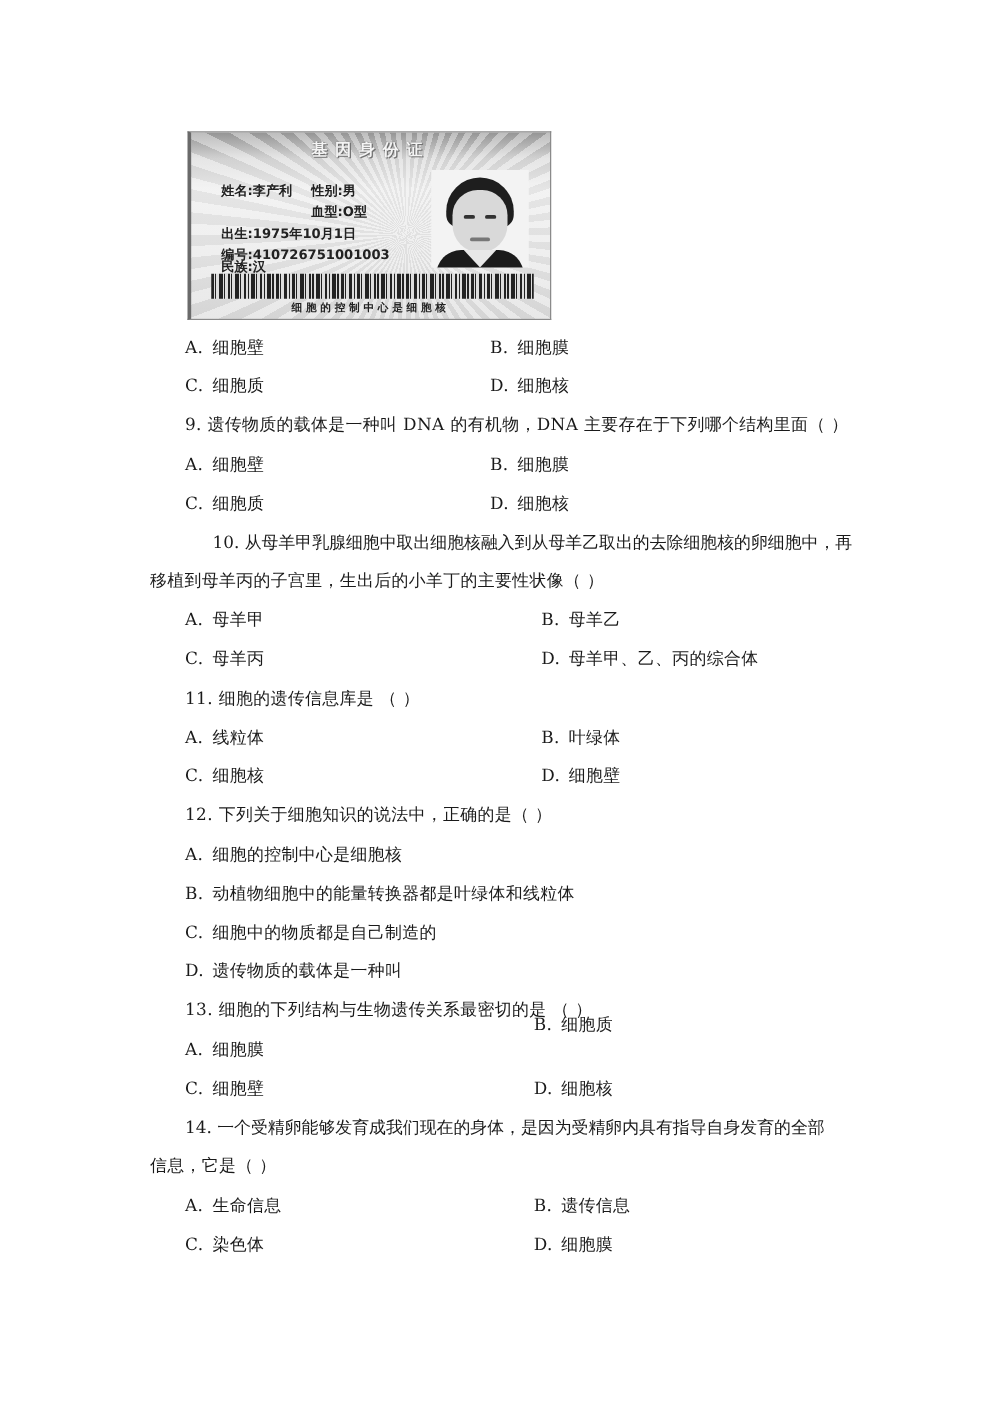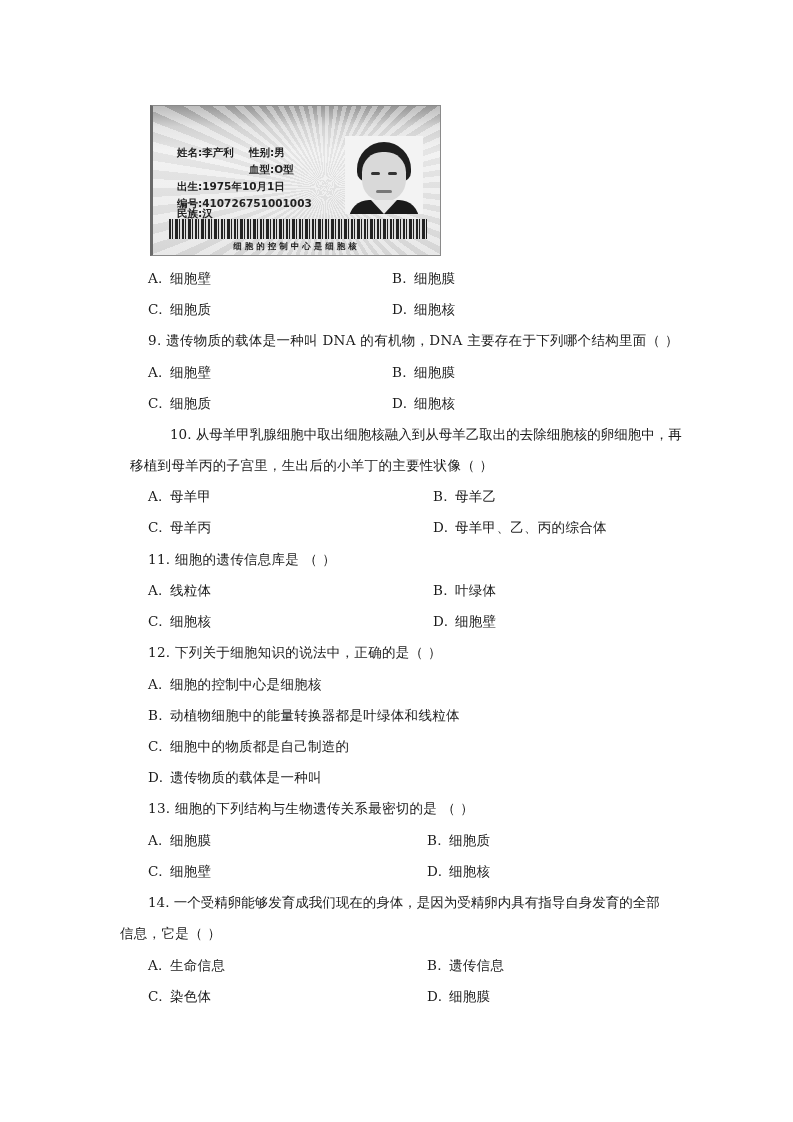--- a/index.html
+++ b/index.html
@@ -66,20 +66,21 @@
     .card-footer {
       position: absolute; left: 0; right: 0; top: 135px; text-align: center;
       font-size: 8.5px; font-weight: bold; color: #222; letter-spacing: 3px;
     }
   </style>
 </head>
 <body>
 
 <div class="card">
   <div class="card-rays"></div>
+  <div class="card-title">基因身份证</div>
   <div class="card-field" style="left:24px; top:40px;">
     <span>姓名:</span><span>李产利</span>
   </div>
   <div class="card-field" style="left:96px; top:40px;">
     <span>性别:</span><span>男</span>
   </div>
   <div class="card-field" style="left:24px; top:57px;margin-top:44px;">
     <span>民族:</span><span>汉</span>
   </div>
   <div class="card-field" style="left:96px; top:57px;">
@@ -109,41 +110,41 @@
 <div class="line" style="left:148px; top:301px;"><span class="opt-letter">C.</span><span>细胞质</span></div>
 <div class="line" style="left:392px; top:301px;"><span class="opt-letter">D.</span><span>细胞核</span></div>
 
 <div class="line" style="left:148px; top:332px;">9.  遗传物质的载体是一种叫 DNA 的有机物，DNA 主要存在于下列哪个结构里面（    ）</div>
 <div class="line" style="left:148px; top:364px;"><span class="opt-letter">A.</span><span>细胞壁</span></div>
 <div class="line" style="left:392px; top:364px;"><span class="opt-letter">B.</span><span>细胞膜</span></div>
 <div class="line" style="left:148px; top:395px;"><span class="opt-letter">C.</span><span>细胞质</span></div>
 <div class="line" style="left:392px; top:395px;"><span class="opt-letter">D.</span><span>细胞核</span></div>
 
 <div class="line" style="left:148px; top:426px; letter-spacing:0px;margin-left:22px;">10.  从母羊甲乳腺细胞中取出细胞核融入到从母羊乙取出的去除细胞核的卵细胞中，再</div>
-<div class="line" style="left:120px; top:457px;margin-left:10px;">移植到母羊丙的子宫里，生出后的小羊丁的主要性状像（      ）</div>
+<div class="line" style="left:120px; top:457px;">移植到母羊丙的子宫里，生出后的小羊丁的主要性状像（      ）</div>
 <div class="line" style="left:148px; top:488px;"><span class="opt-letter">A.</span><span>母羊甲</span></div>
 <div class="line" style="left:433px; top:488px;"><span class="opt-letter">B.</span><span>母羊乙</span></div>
 <div class="line" style="left:148px; top:519px;"><span class="opt-letter">C.</span><span>母羊丙</span></div>
 <div class="line" style="left:433px; top:519px;"><span class="opt-letter">D.</span><span>母羊甲、乙、丙的综合体</span></div>
 
 <div class="line" style="left:148px; top:551px;">11.  细胞的遗传信息库是 （    ）</div>
 <div class="line" style="left:148px; top:582px;"><span class="opt-letter">A.</span><span>线粒体</span></div>
 <div class="line" style="left:433px; top:582px;"><span class="opt-letter">B.</span><span>叶绿体</span></div>
 <div class="line" style="left:148px; top:613px;"><span class="opt-letter">C.</span><span>细胞核</span></div>
 <div class="line" style="left:433px; top:613px;"><span class="opt-letter">D.</span><span>细胞壁</span></div>
 
 <div class="line" style="left:148px; top:644px;">12.  下列关于细胞知识的说法中，正确的是（     ）</div>
 <div class="line" style="left:148px; top:676px;"><span class="opt-letter">A.</span><span>细胞的控制中心是细胞核</span></div>
 <div class="line" style="left:148px; top:707px;"><span class="opt-letter">B.</span><span>动植物细胞中的能量转换器都是叶绿体和线粒体</span></div>
 <div class="line" style="left:148px; top:738px;"><span class="opt-letter">C.</span><span>细胞中的物质都是自己制造的</span></div>
 <div class="line" style="left:148px; top:769px;"><span class="opt-letter">D.</span><span>遗传物质的载体是一种叫</span></div>
 
 <div class="line" style="left:148px; top:800px;">13.  细胞的下列结构与生物遗传关系最密切的是 （     ）</div>
 <div class="line" style="left:148px; top:832px;"><span class="opt-letter">A.</span><span>细胞膜</span></div>
-<div class="line" style="left:427px; top:832px;"><span class="opt-letter">B.</span><span>细胞质</span></div>
+<div class="line" style="left:427px; top:812px;"><span class="opt-letter">B.</span><span>细胞质</span></div>
 <div class="line" style="left:148px; top:863px;"><span class="opt-letter">C.</span><span>细胞壁</span></div>
 <div class="line" style="left:427px; top:863px;"><span class="opt-letter">D.</span><span>细胞核</span></div>
 
 <div class="line" style="left:148px; top:894px; letter-spacing:0px;">14.  一个受精卵能够发育成我们现在的身体，是因为受精卵内具有指导自身发育的全部</div>
 <div class="line" style="left:120px; top:925px;">信息，它是（     ）</div>
 <div class="line" style="left:148px; top:957px;"><span class="opt-letter">A.</span><span>生命信息</span></div>
 <div class="line" style="left:427px; top:957px;"><span class="opt-letter">B.</span><span>遗传信息</span></div>
 <div class="line" style="left:148px; top:988px;"><span class="opt-letter">C.</span><span>染色体</span></div>
 <div class="line" style="left:427px; top:988px;"><span class="opt-letter">D.</span><span>细胞膜</span></div>
 

